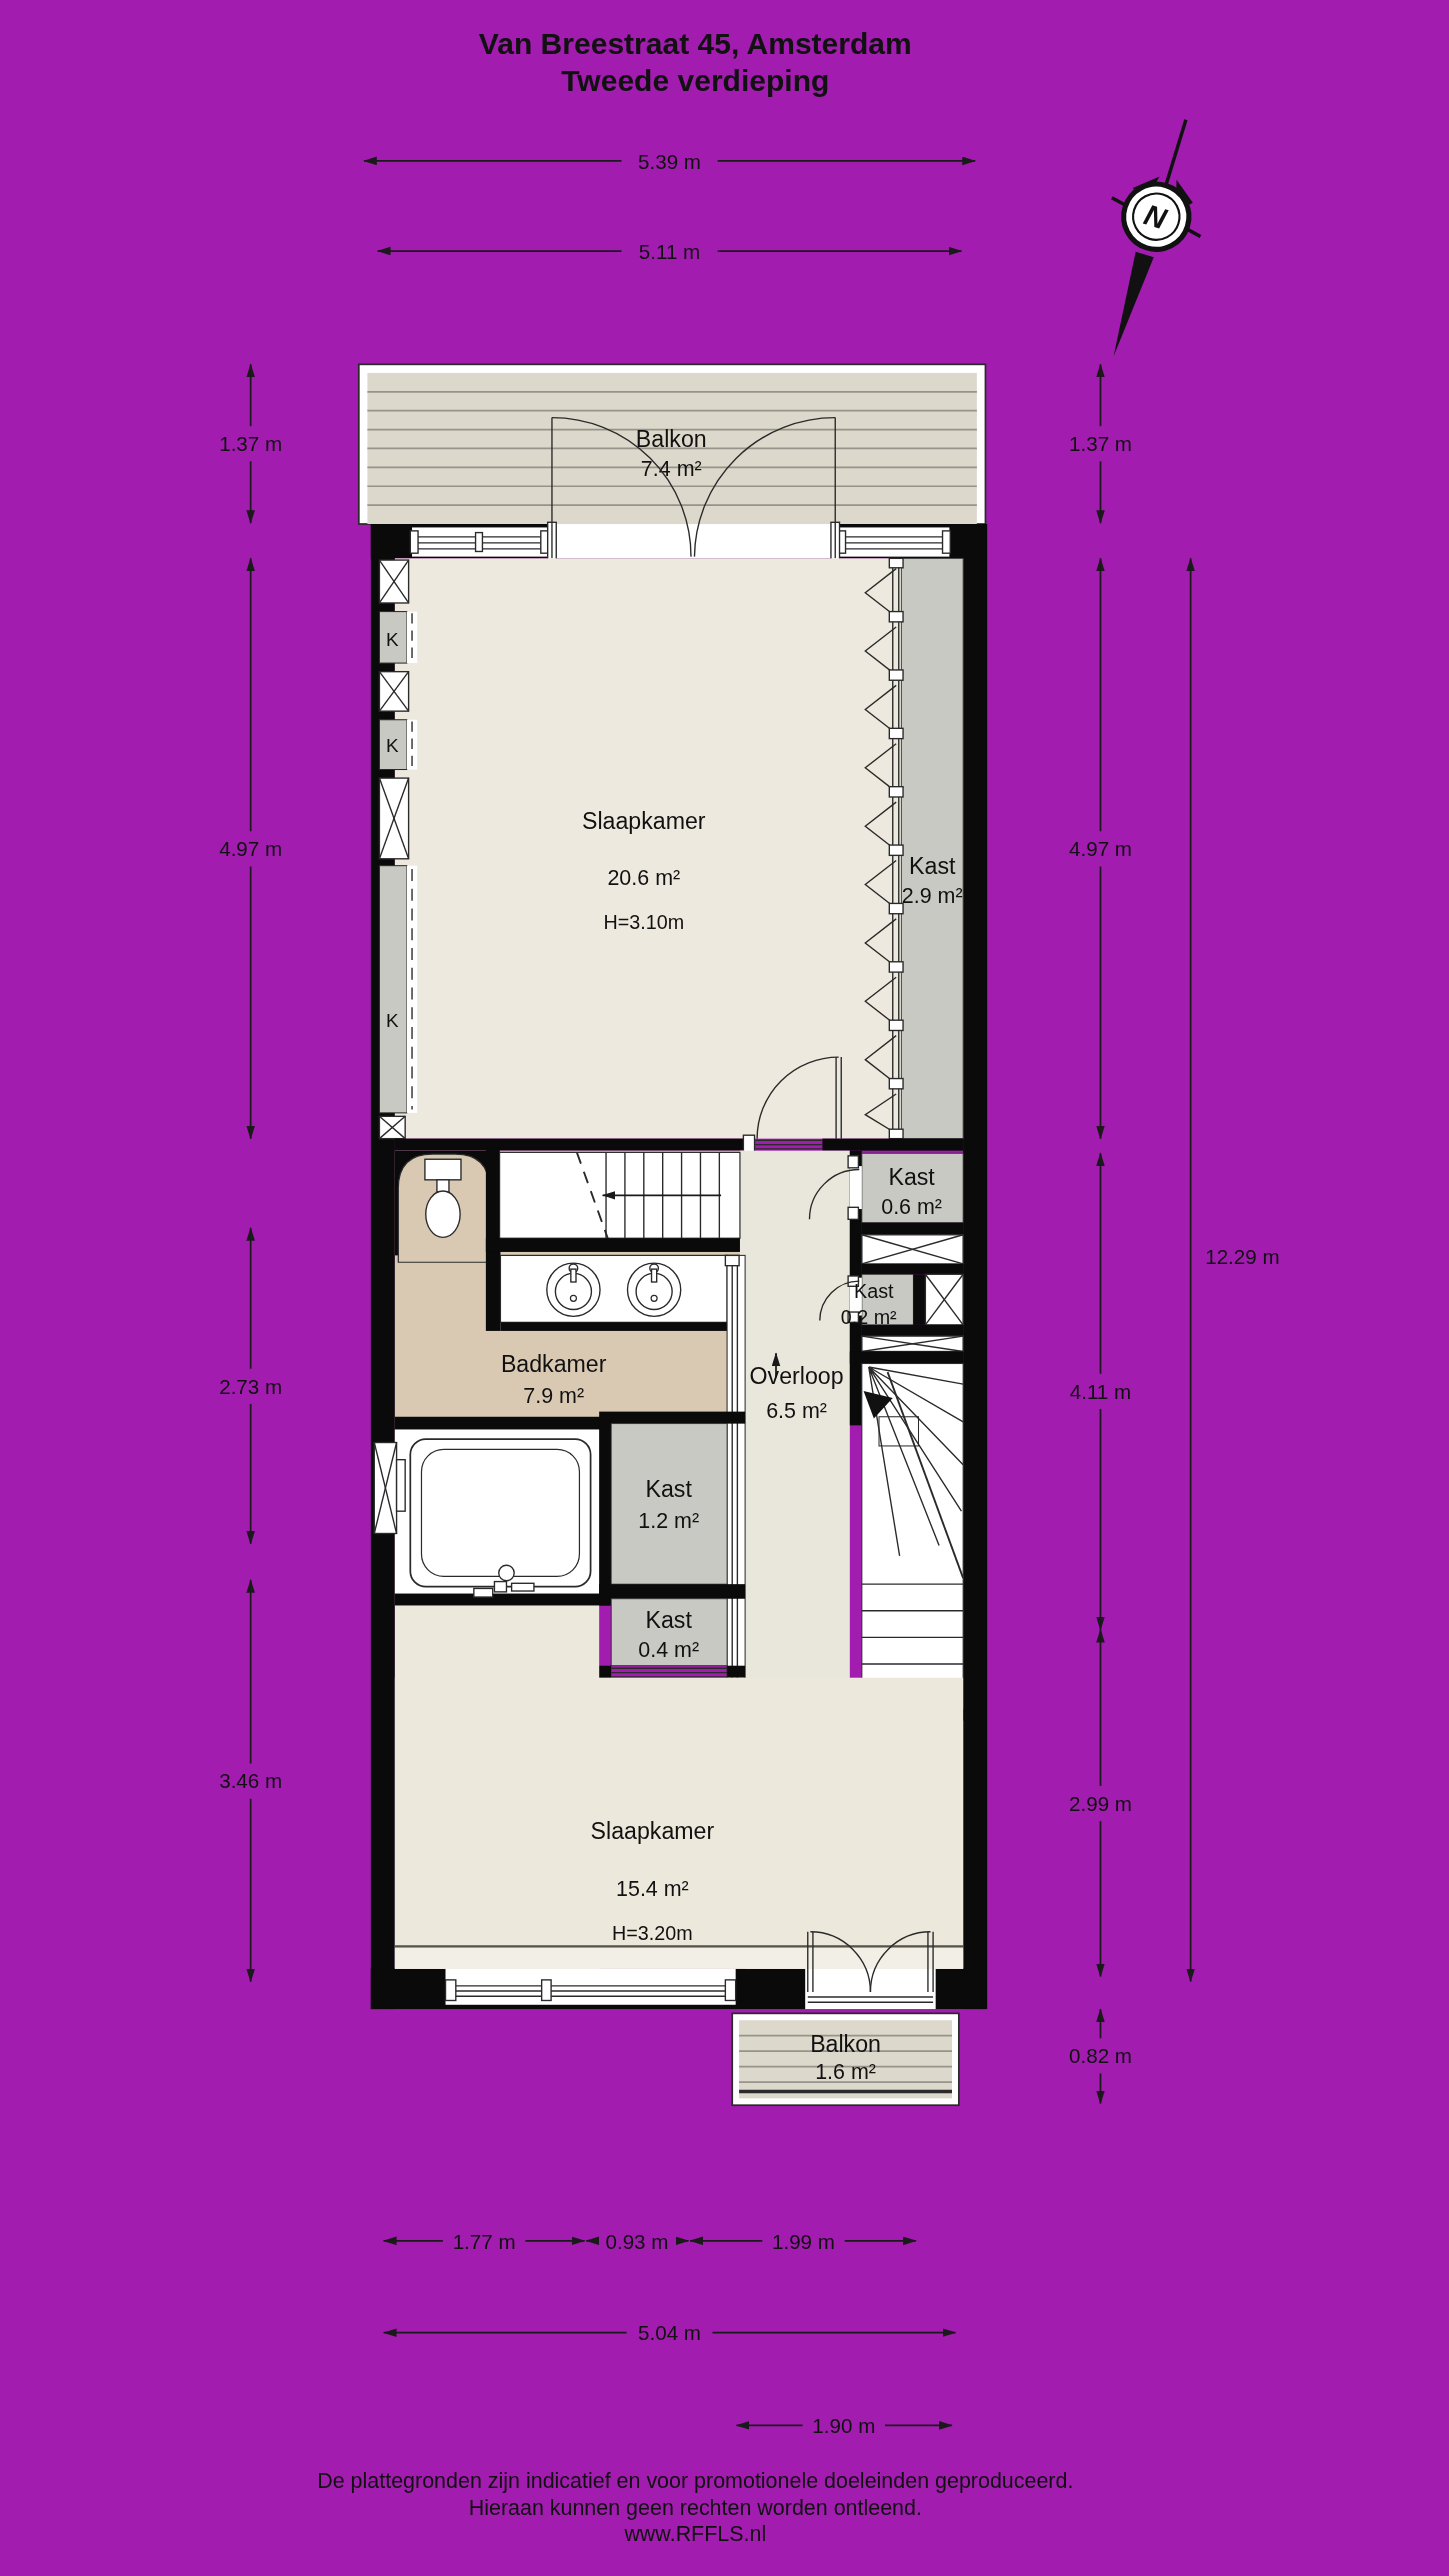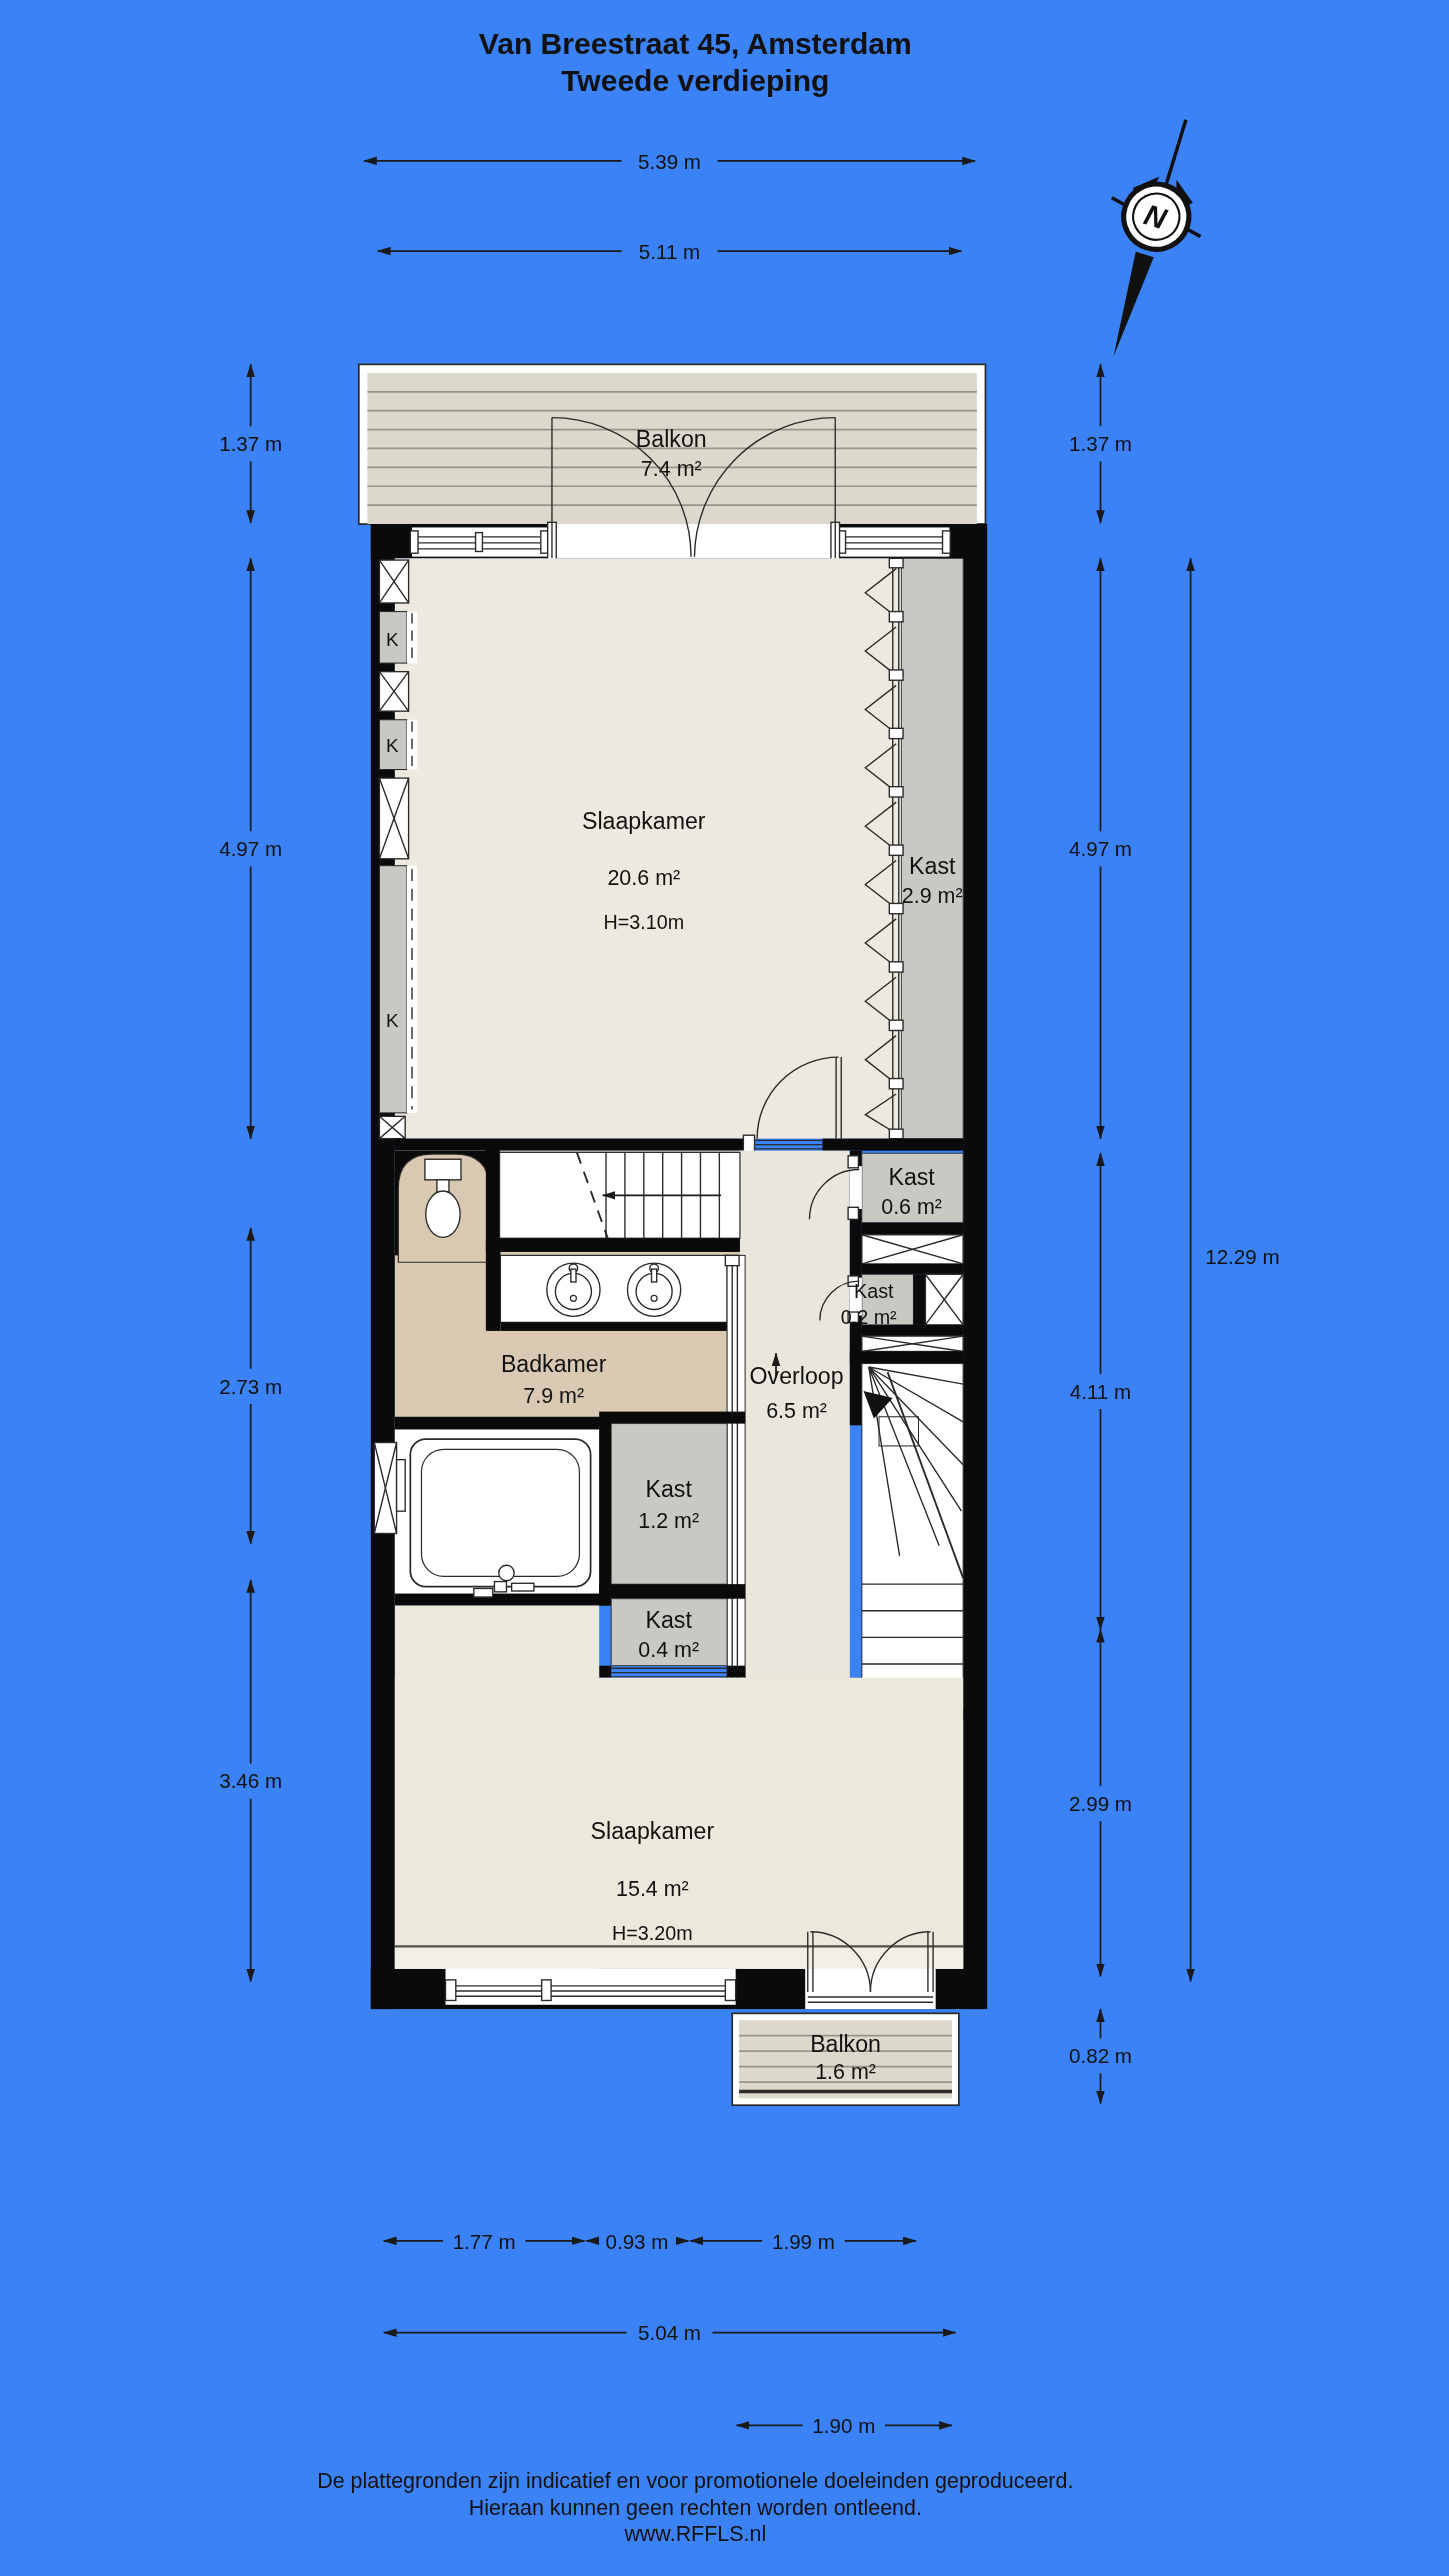--- a/index.html
+++ b/index.html
@@ -1,17 +1,17 @@
 <!DOCTYPE html>
 <html style="font-size:13.7px"><head>
 <meta charset="utf-8">
 <style>
   html,body{margin:0;padding:0;background:#ffffff;}
   body{font-family:"Liberation Sans", sans-serif;}
-  .page{position:relative;width:1449px;height:2576px;background:#3b82f6;overflow:hidden;}
+  .page{position:relative;width:1449px;height:2576px;background:#a21caf;overflow:hidden;}
   svg{position:absolute;left:0;top:0;}
   text{fill:#111;}
   .title{font-size:35px;font-weight:bold;}
   .room{font-size:27px;}
   .sub{font-size:25px;}
   .hint{font-size:23px;}
   .klabel{font-size:22px;}
   .dim{font-size:24px;}
   .footer{font-size:25px;}
   .wall{fill:#0a0a0a;}

